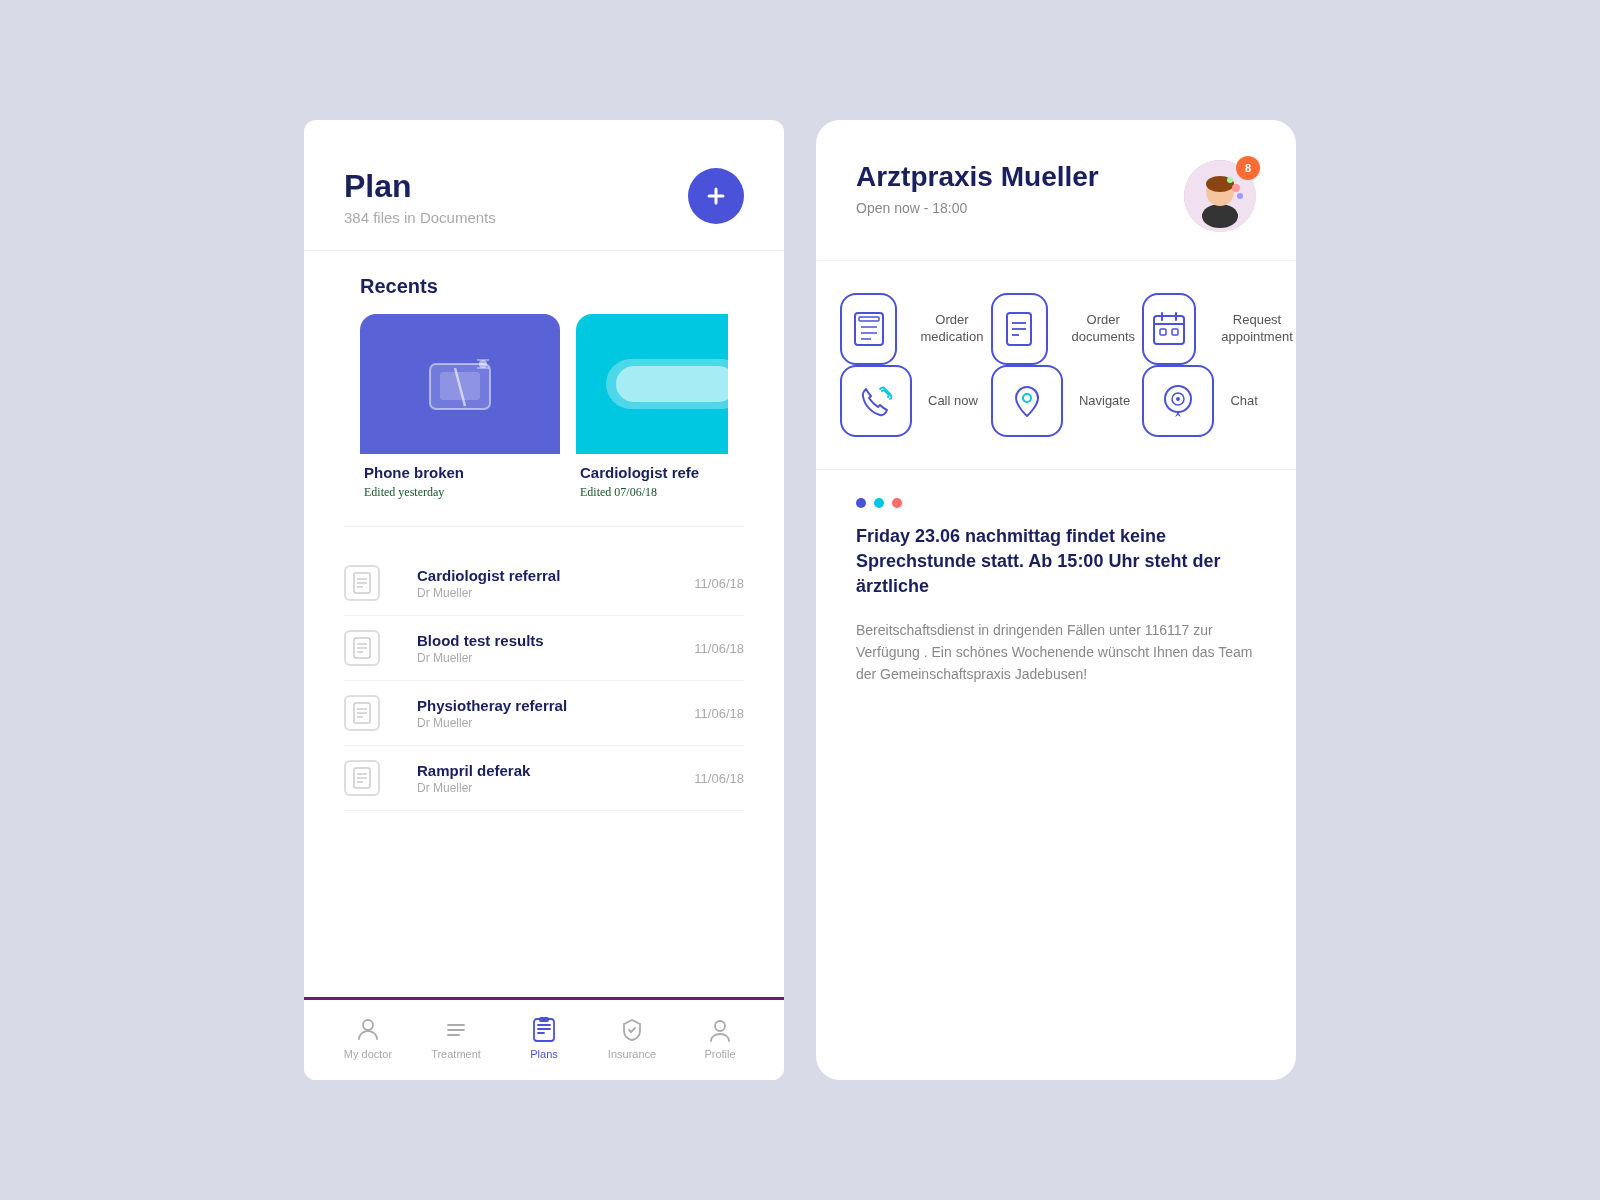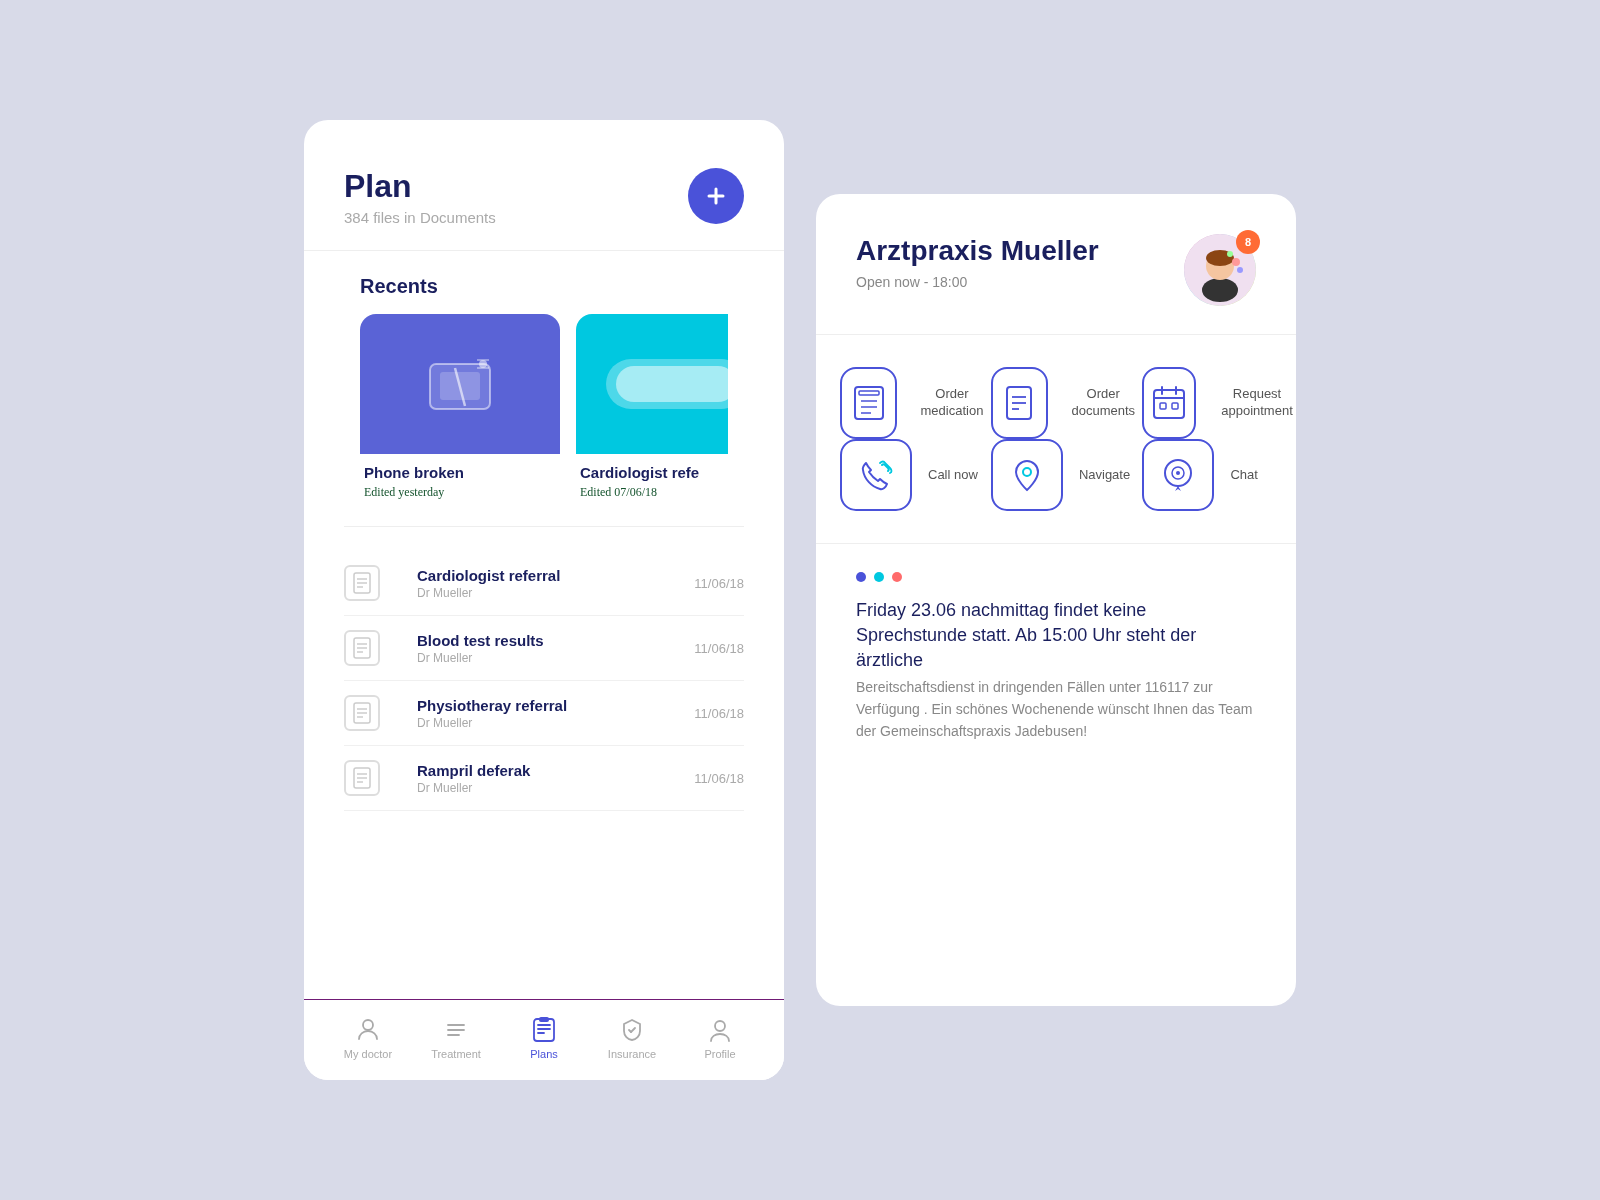--- a/index.html
+++ b/index.html
@@ -10,21 +10,21 @@
       display: flex;
       align-items: center;
       justify-content: center;
       font-family: -apple-system, BlinkMacSystemFont, 'Segoe UI', sans-serif;
       gap: 32px;
     }
 
     
     .left-panel {
       background: #fff;
-      border-radius: 24px;
+      border-radius: 12px;
       width: 480px;
       height: 960px;
       display: flex;
       flex-direction: column;
       overflow: hidden;
       position: relative;
     }
 
     .header-section {
       padding: 48px 40px 24px;
@@ -178,21 +178,21 @@
       margin-left: auto;
       font-size: 13px;
       color: #aaa;
       flex-shrink: 0;
     }
 
     
     .bottom-nav {
       display: flex;
       padding: 16px 20px 20px;
-      border-top: 1px solid #701a75;
+      border-top: 3px solid #701a75;
       background: #fff;
     }
 
     .nav-item {
       flex: 1;
       display: flex;
       flex-direction: column;
       align-items: center;
       gap: 4px;
       cursor: pointer;
@@ -213,21 +213,21 @@
 
     .nav-label.active {
       color: #4a52d9;
     }
 
     
     .right-panel {
       background: #fff;
       border-radius: 24px;
       width: 480px;
-      height: 812px;
+      height: 960px;
       display: flex;
       flex-direction: column;
       overflow: hidden;
     }
 
     .practice-header {
       padding: 40px 40px 28px;
       display: flex;
       align-items: flex-start;
       justify-content: space-between;
@@ -331,24 +331,24 @@
       height: 10px;
       border-radius: 50%;
     }
 
     .dot-blue { background: #4a52d9; }
     .dot-teal { background: #00c8e0; }
     .dot-red { background: #ff6b6b; }
 
     .news-title {
       font-size: 18px;
-      font-weight: 400;
+      font-weight: 700;
       color: #1a1f5e;
       line-height: 1.4;
-      margin-bottom: 2px;
+      margin-bottom: 19px;
     }
 
     .news-body {
       font-size: 14px;
       color: #888;
       line-height: 1.6;
     }
 
     
     svg { display: block; }

